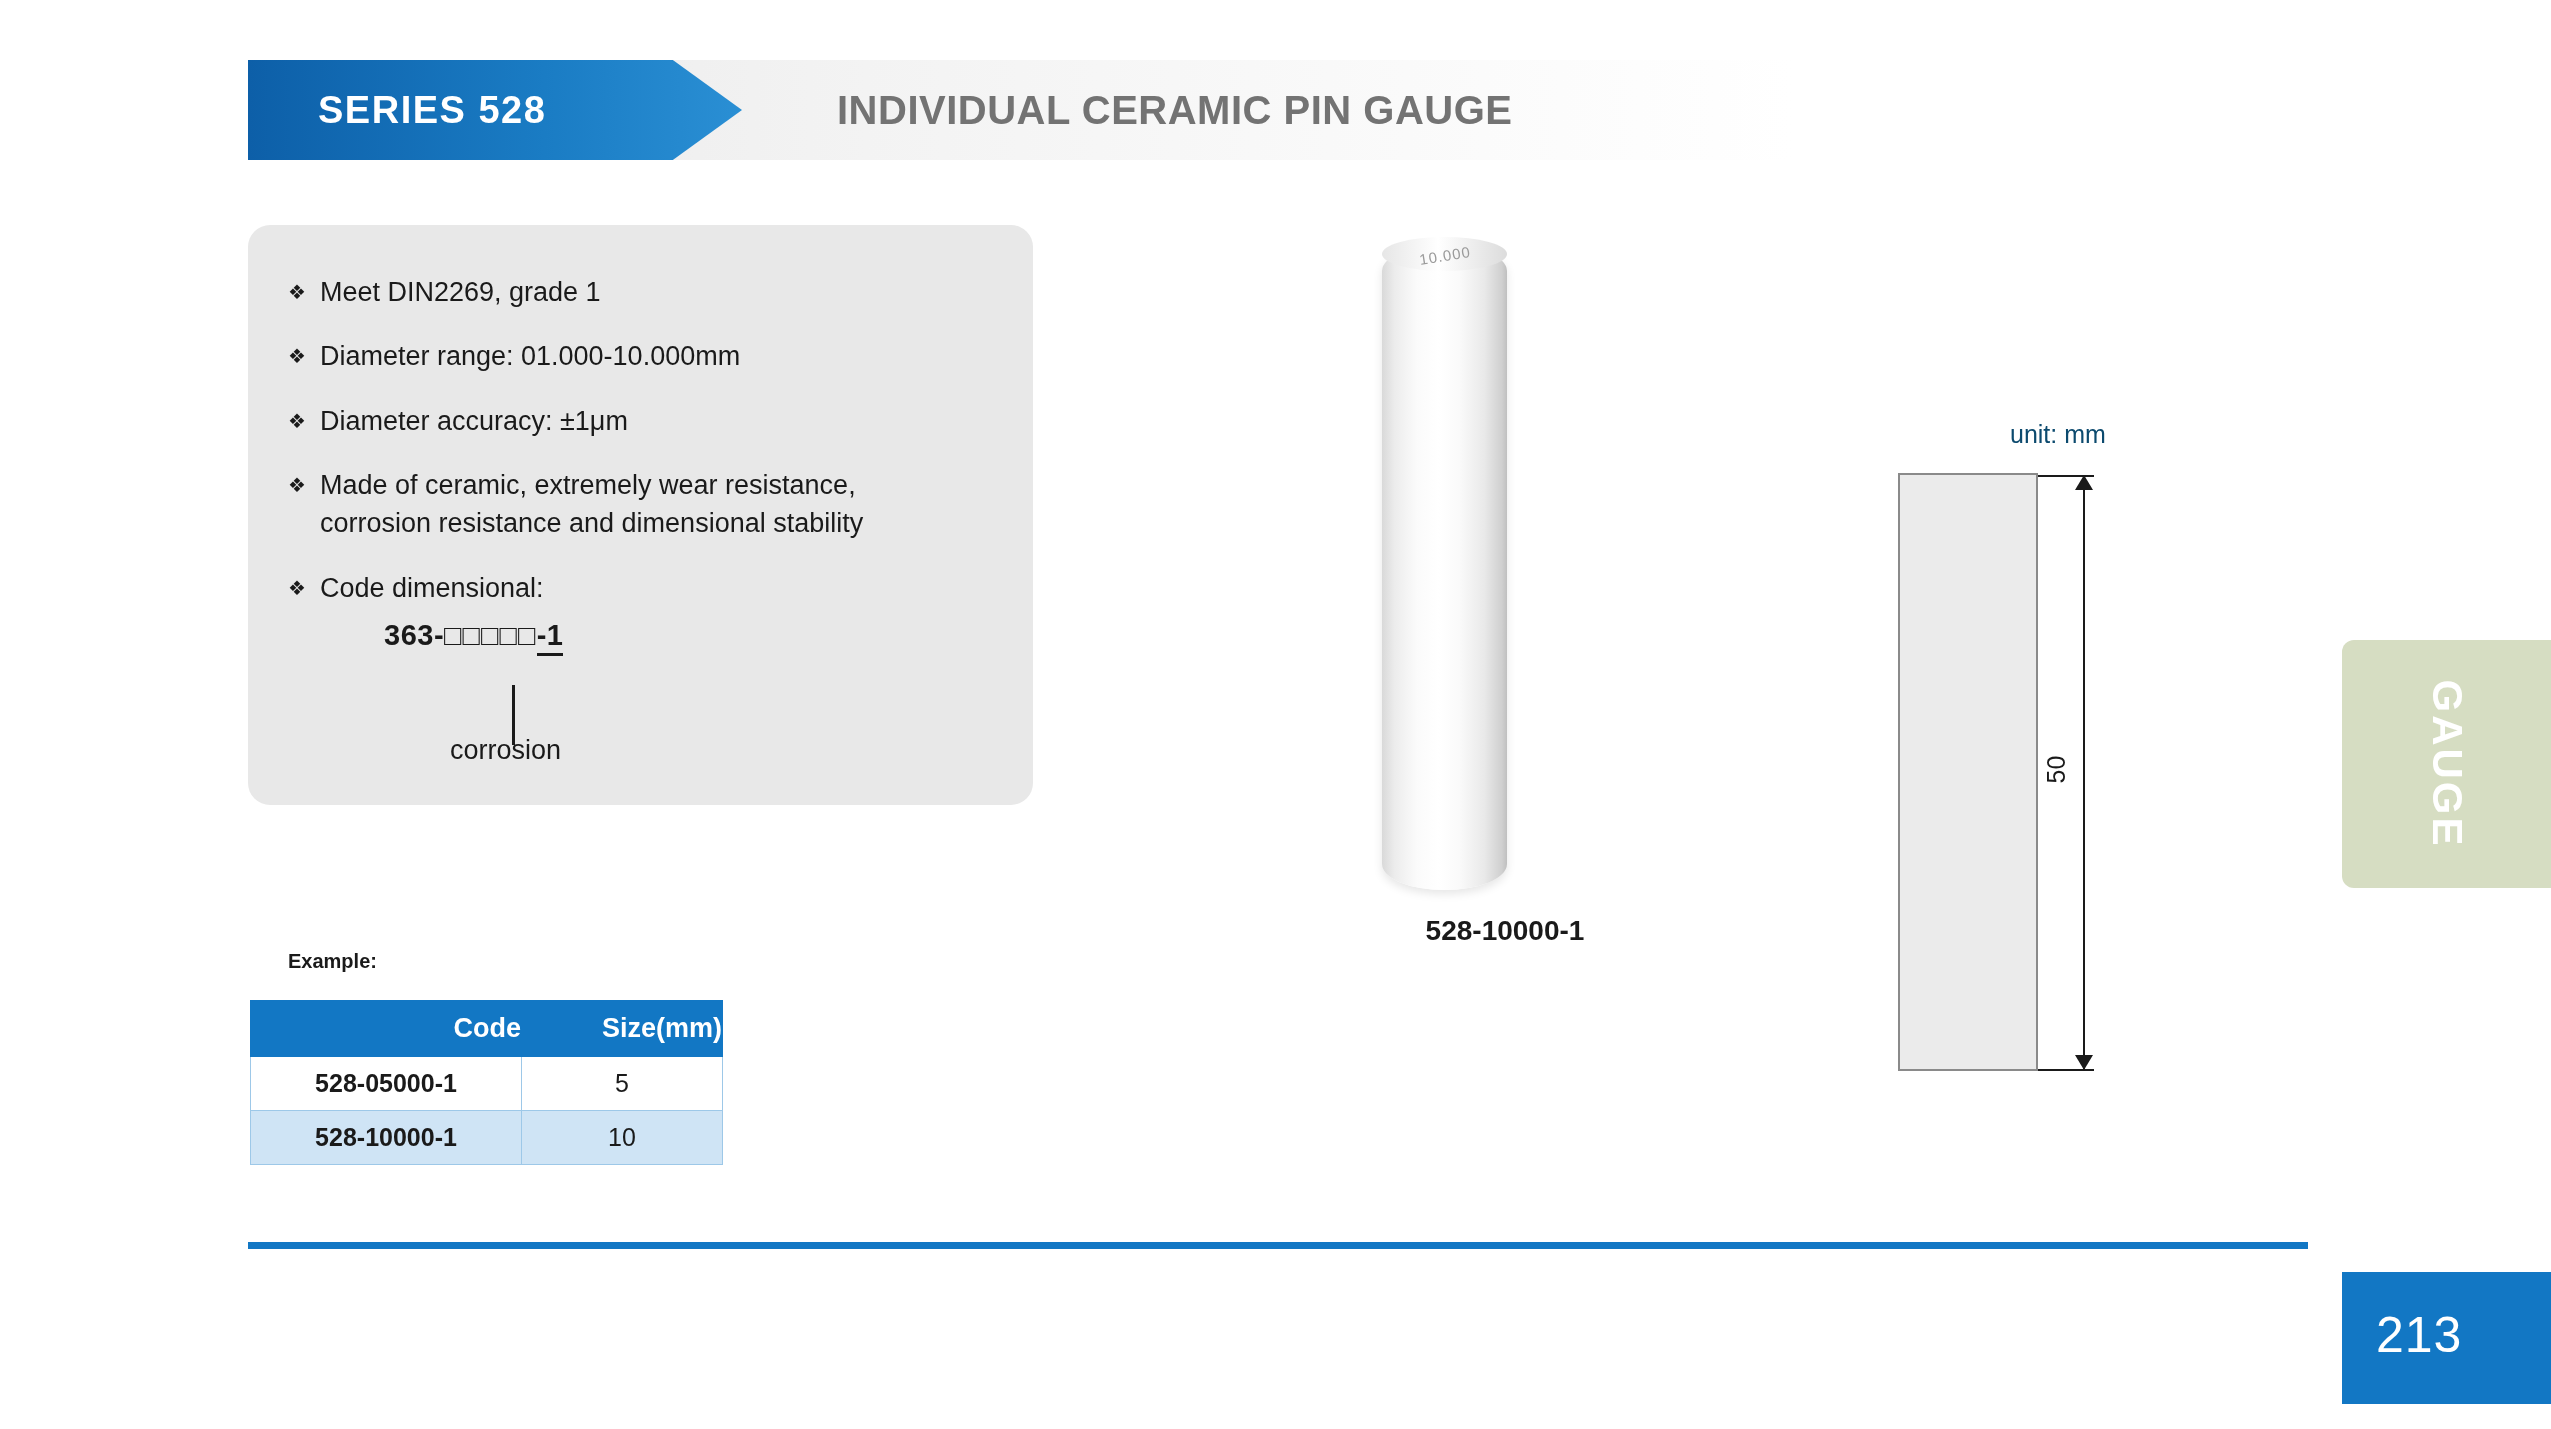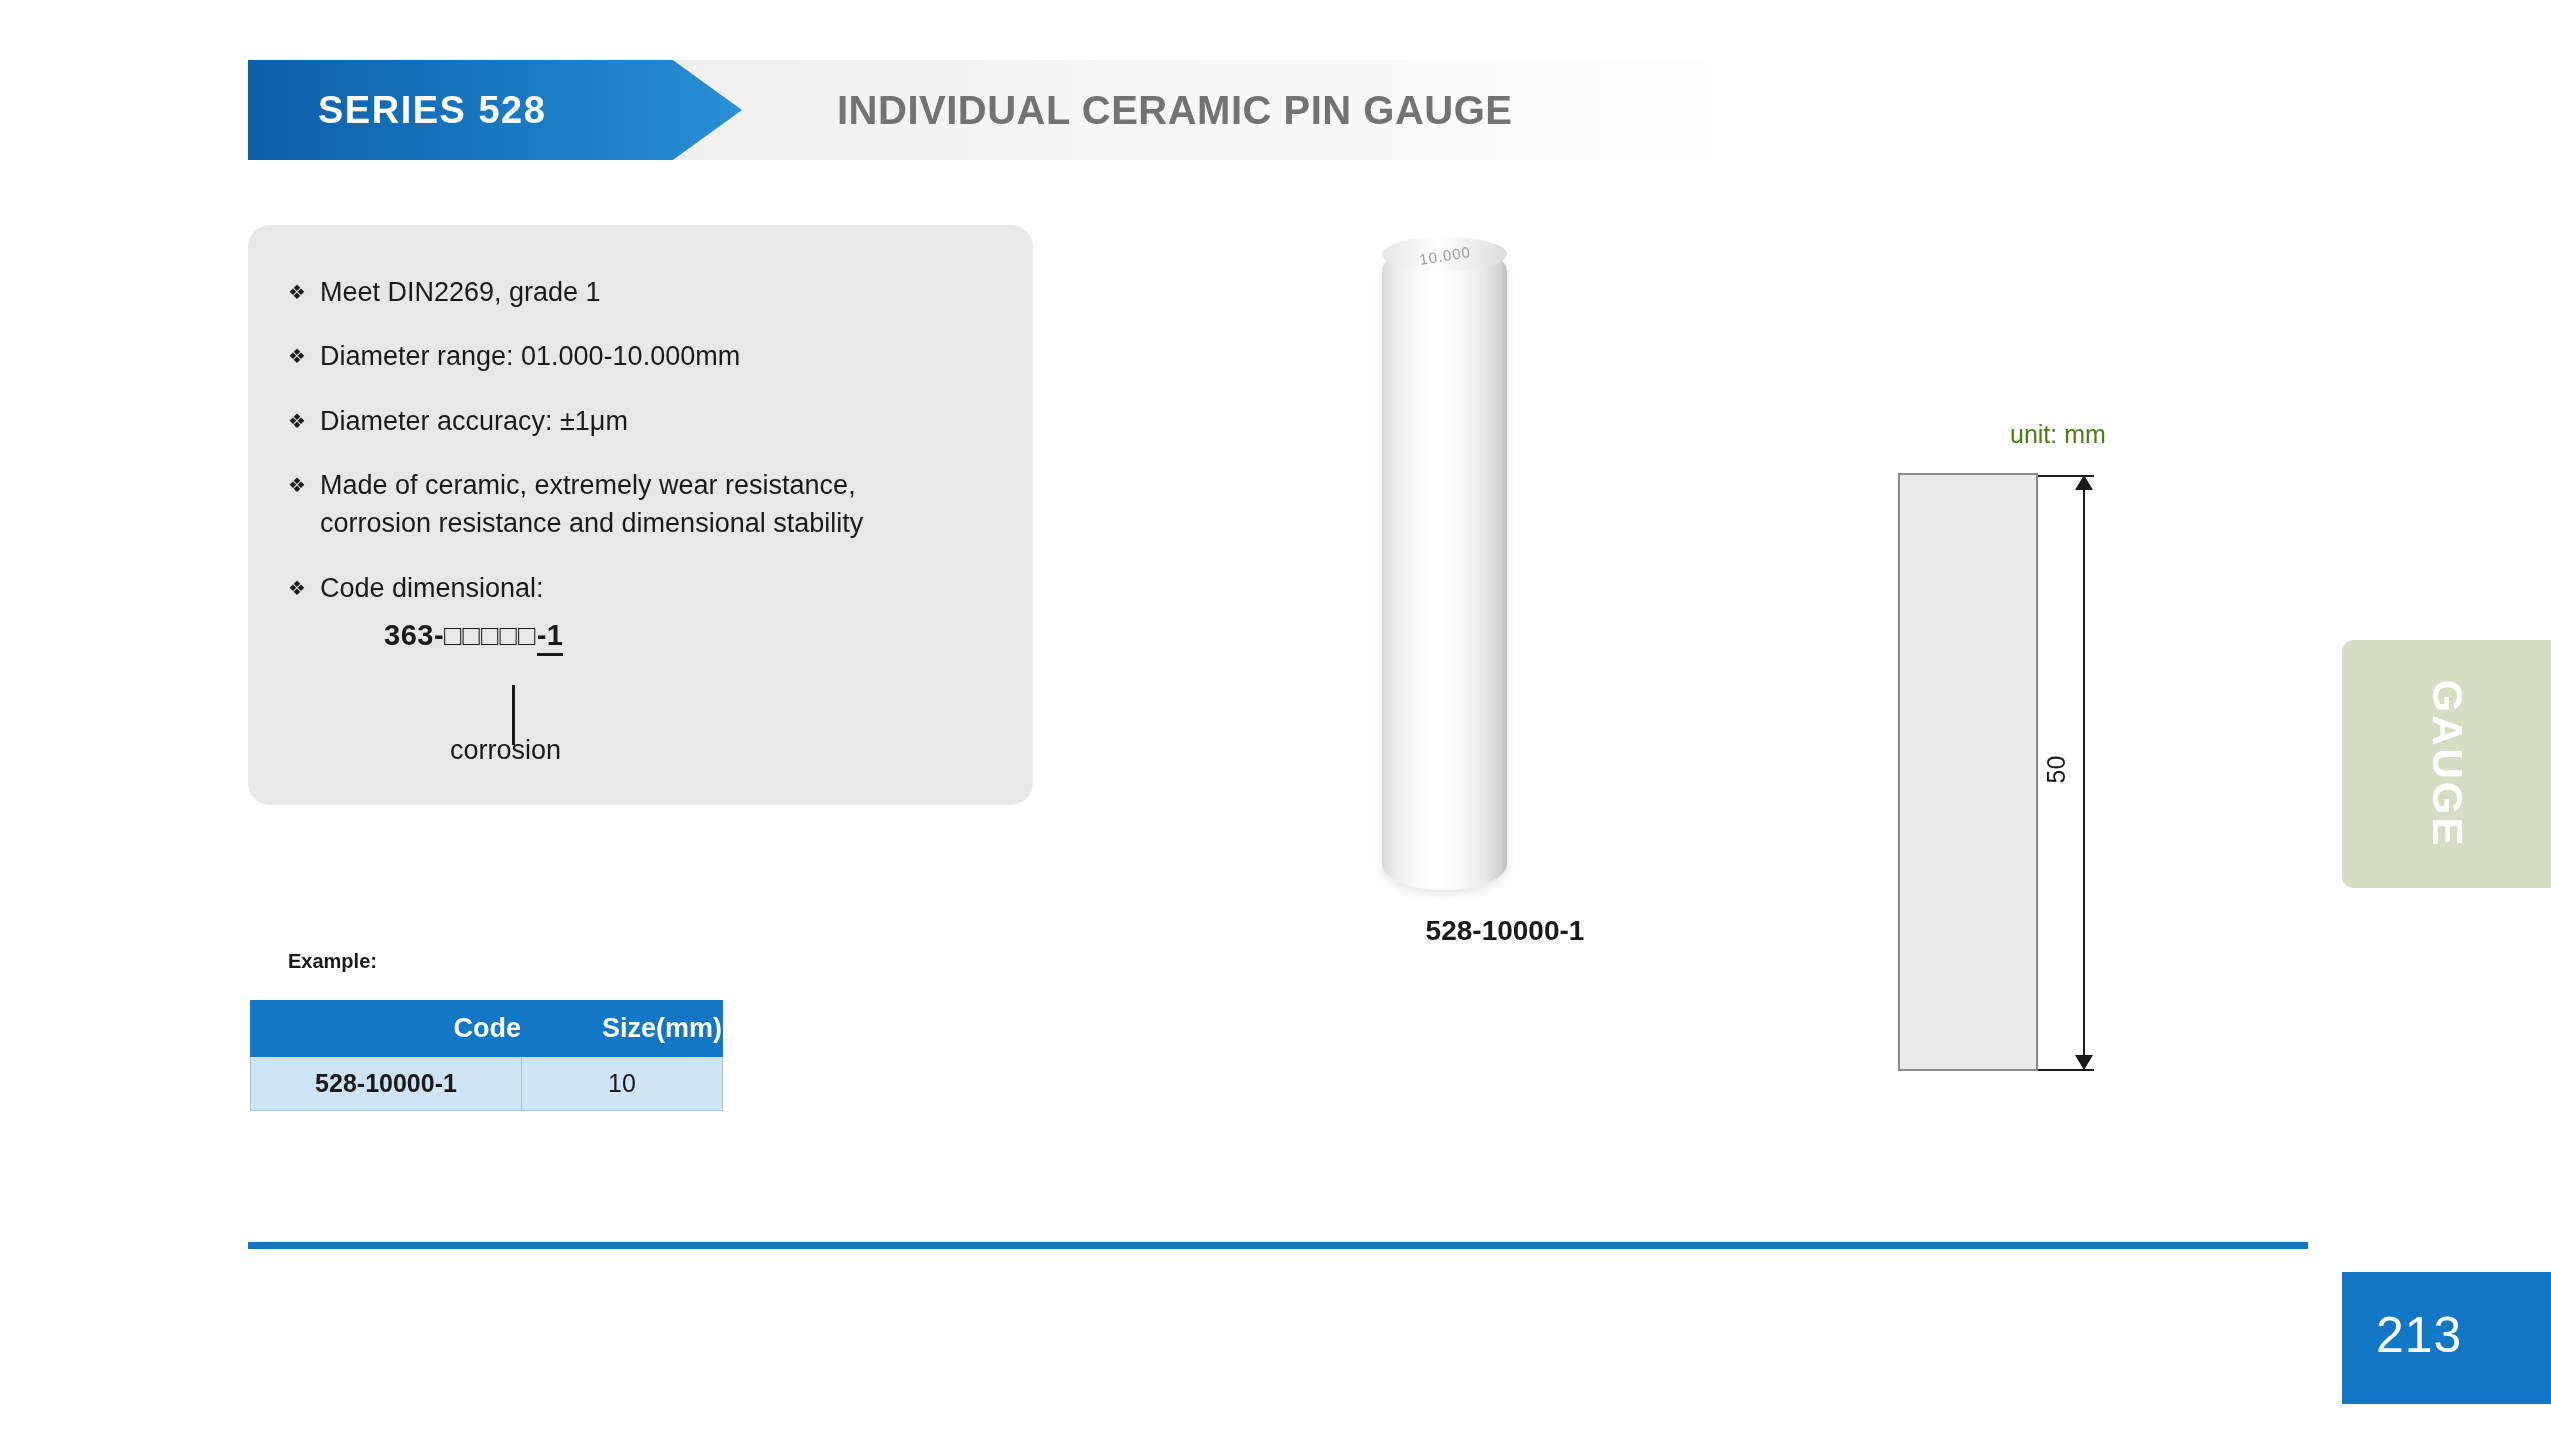--- a/index.html
+++ b/index.html
@@ -214,21 +214,21 @@
     font-weight: bold;
     color: #1a1a1a;
   }
 
   
   .unit-label {
     position: absolute;
     left: 2010px;
     top: 420px;
     font-size: 25px;
-    color: #4d7c0f;
+    color: #0c4a6e;
   }
   .draw-rect {
     position: absolute;
     left: 1898px;
     top: 473px;
     width: 140px;
     height: 598px;
     background: #ebebeb;
     border: 2px solid #8a8a8a;
     box-sizing: border-box;
@@ -371,20 +371,24 @@
 
 <div class="example-label">Example:</div>
 <table class="example-table">
   <thead>
     <tr>
       <th class="col-code">Code</th>
       <th>Size(mm)</th>
     </tr>
   </thead>
   <tbody>
+    <tr>
+      <td class="code-cell">528-05000-1</td>
+      <td>5</td>
+    </tr>
     <tr class="alt">
       <td class="code-cell">528-10000-1</td>
       <td>10</td>
     </tr>
   </tbody>
 </table>
 
 <div class="product-wrap">
   <div class="pin-body"></div>
   <div class="pin-top-ellipse"></div>

